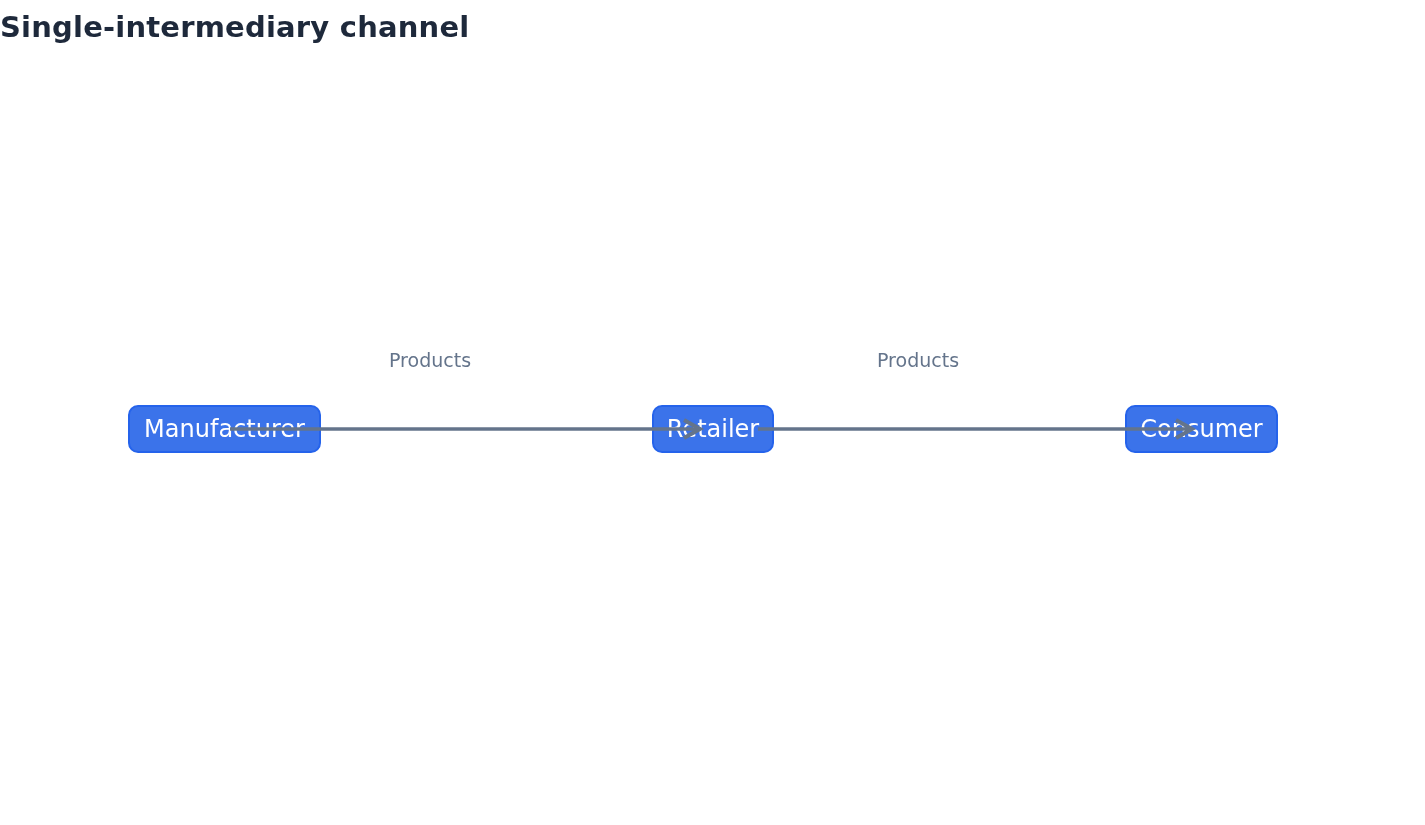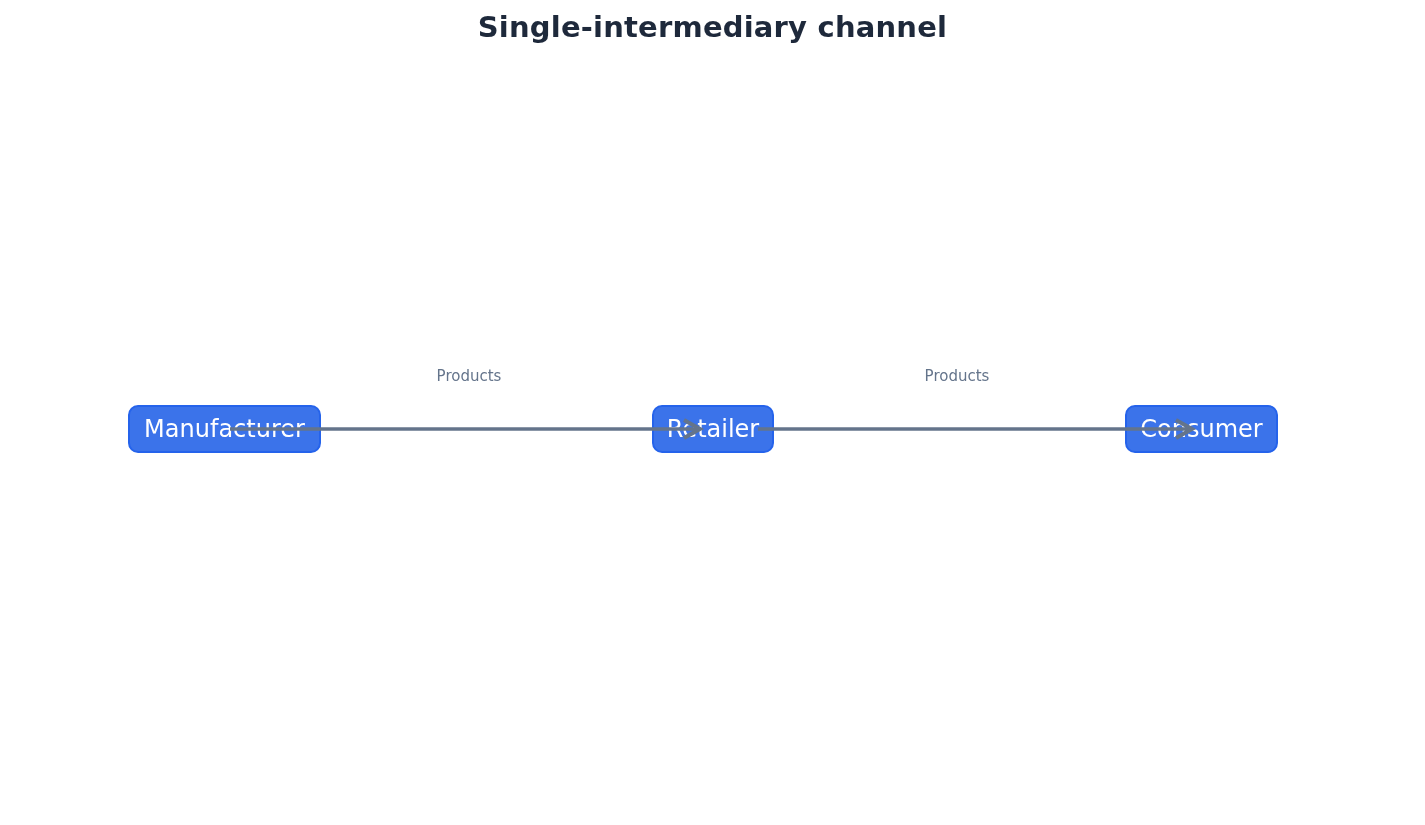--- a/index.html
+++ b/index.html
@@ -1,24 +1,24 @@
 <!DOCTYPE html>
 <html><head>
 <meta charset="utf-8">
 <style>
   html, body { margin:0; padding:0; background:#ffffff; }
   body { width:1425px; height:825px; position:relative; overflow:hidden;
          font-family:"DejaVu Sans", sans-serif; }
-  .title { position:absolute; left:0; top:10px; width:1425px; text-align:center;
+  .title { position:absolute; left:0; top:10px; width:1425px; text-align:left;
            font-size:29px; font-weight:bold; color:#1e293b; letter-spacing:0.2px; }
   .node { position:absolute; top:405px; height:48px; box-sizing:border-box;
           background:#3b73ea; border:2px solid #2563eb; border-radius:10px;
           color:#ffffff; font-size:24px; line-height:44px; text-align:center; }
-  .edge-label { position:absolute; top:367px; font-size:15px; color:#64748b;
-                text-align:center; width:160px; }
+  .edge-label { position:absolute; top:349px; font-size:19px; color:#64748b;
+                text-align:left; width:160px; }
   svg.edges { position:absolute; left:0; top:0; width:1425px; height:825px; pointer-events:none; }
 </style>
 </head>
 <body>
 
 <div class="title">Single-intermediary channel</div>
 
 <div class="node" style="left:128px; width:193px;">
   <span>Manufacturer</span>
 </div>

